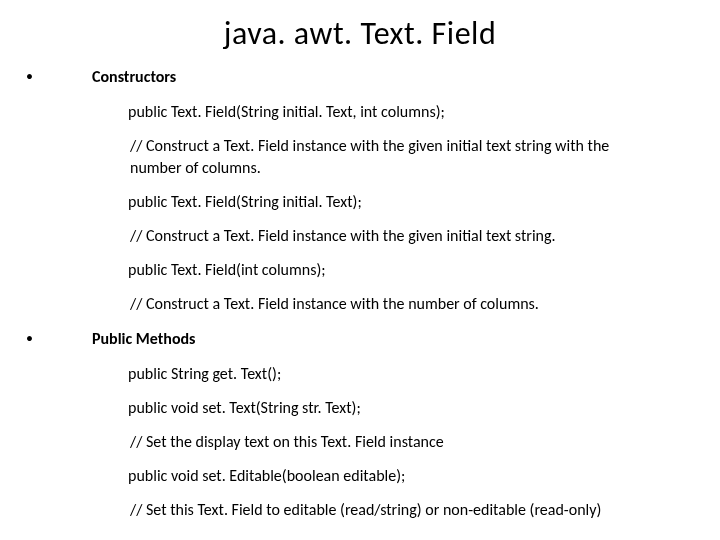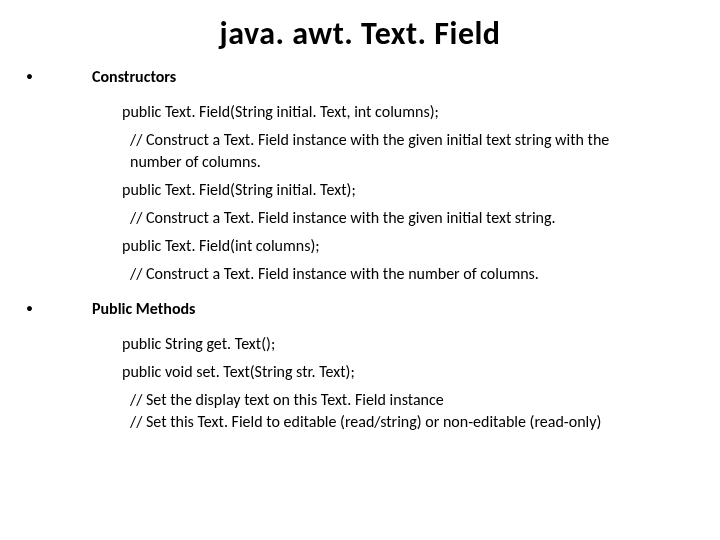--- a/index.html
+++ b/index.html
@@ -15,21 +15,21 @@
   .slide {
     position: relative;
     width: 720px;
     height: 540px;
     box-sizing: border-box;
     padding: 10px 20px 20px 20px;
   }
   .title {
     text-align: center;
     font-size: 32px;
-    font-weight: 700;
+    font-weight: 400;
     margin: 4px 0 14px 0;
     letter-spacing: 0.5px;
   }
   .section-row {
     display: flex;
     align-items: flex-start;
     margin-top: 6px;
   }
   .bullet {
     width: 30px;
@@ -44,21 +44,21 @@
     font-weight: 700;
     line-height: 20px;
     margin-left: 36px;
   }
   .block {
     margin: 14px 0 14px 96px;
     font-size: 16px;
     line-height: 22px;
   }
   .sig {
-    margin: 6px;
+    margin: 12px;
   }
   .desc {
     margin: 0 0 0 14px;
   }
 </style>
 </head>
 <body>
 
 <div class="slide">
 
@@ -81,16 +81,17 @@
 
   <div class="section-row">
     <div class="bullet">•</div>
     <div class="section-label">Public Methods</div>
   </div>
 
   <div class="block">
     <p class="sig">public String get. Text();</p>
     <p class="sig">public void set. Text(String str. Text);</p>
     <p class="desc">// Set the display text on this Text. Field instance</p>
+    <p class="sig">public void set. Editable(boolean editable);</p>
     <p class="desc">// Set this Text. Field to editable (read/string) or non-editable (read-only)</p>
   </div>
 
 </div>
 
 </body></html>

